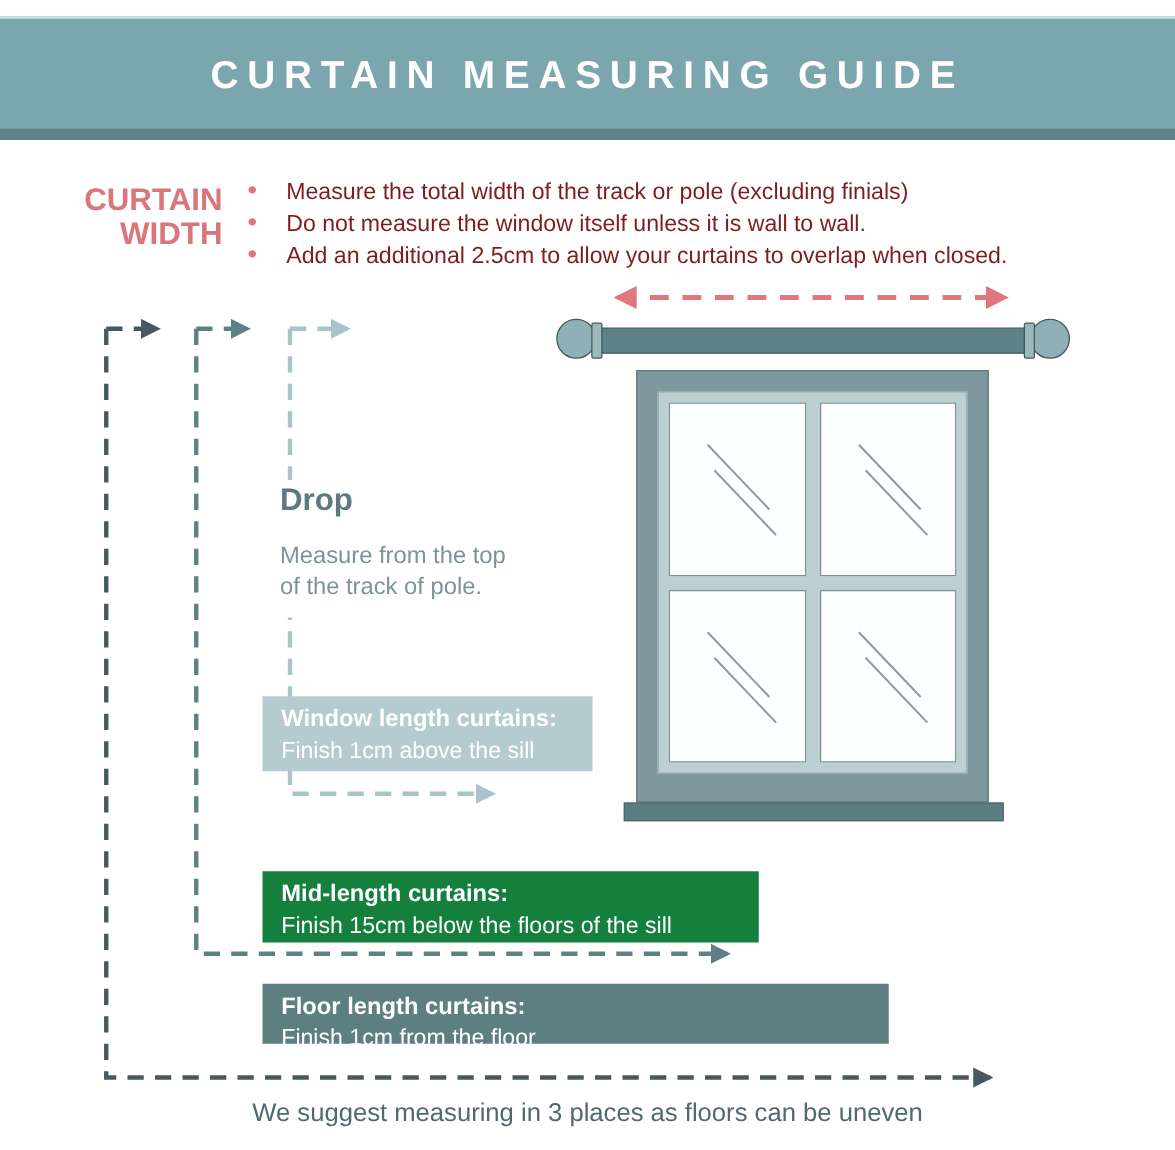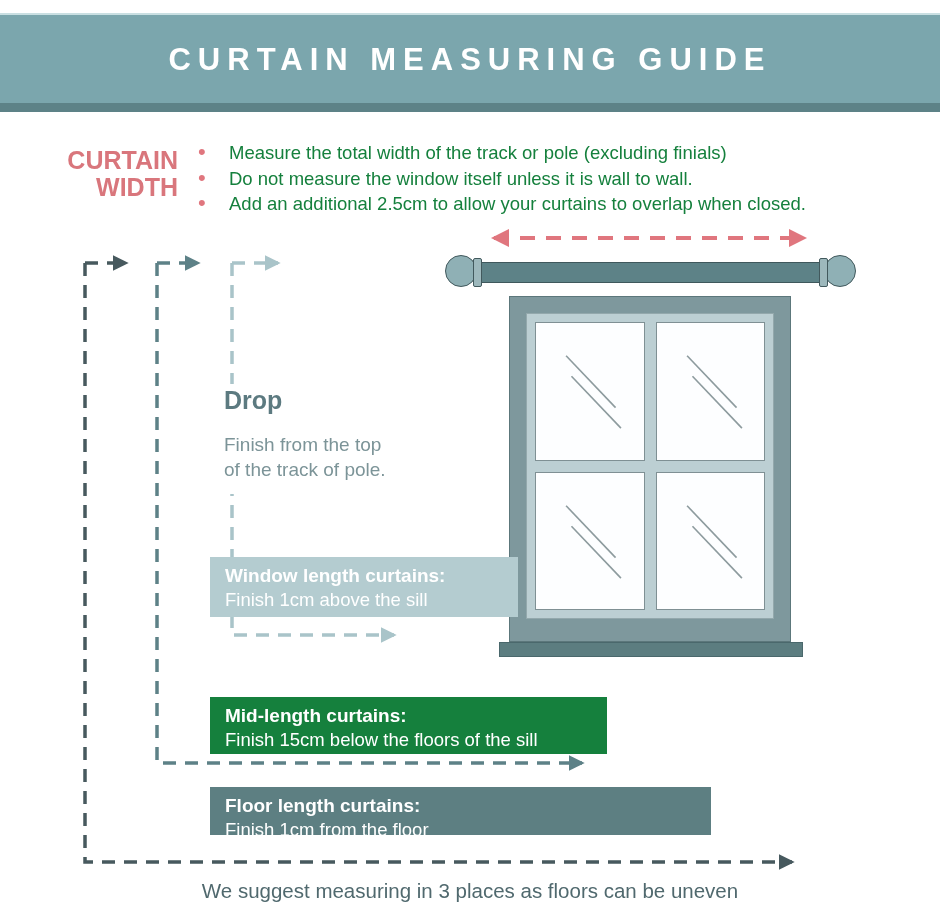--- a/index.html
+++ b/index.html
@@ -19,21 +19,21 @@
   .header-title{
     color:#ffffff;font-size:31px;font-weight:bold;letter-spacing:7px;white-space:nowrap;
   }
   
   .cw-heading{
     position:absolute;left:60px;top:147px;width:118px;text-align:right;
     color:#d9767c;font-size:25px;font-weight:bold;line-height:27px;
   }
   .cw-bullets{
     position:absolute;left:196px;top:140px;width:730px;margin:0;padding:0;list-style:none;
-    color:#15803d;font-size:18.5px;line-height:25.5px;
+    color:#7f1d1d;font-size:18.5px;line-height:25.5px;
   }
   .cw-bullets li{position:relative;padding-left:33px;}
   .cw-bullets li::before{
     content:"\2022";position:absolute;left:2px;top:-1px;font-size:22px;color:#e0767e;
   }
   
   .arrows{position:absolute;left:0;top:0;z-index:1;}
   
   .pole-body{
     position:absolute;left:477px;top:262px;width:347px;height:21px;
@@ -77,21 +77,21 @@
     margin:0 0 17px 0;color:#5c7a80;font-size:25px;font-weight:bold;
   }
   .drop-line{color:#7c9498;font-size:19px;line-height:25px;}
   
   .len-box{
     position:absolute;left:210px;color:#ffffff;z-index:2;box-sizing:border-box;
     padding:7px 10px 0 15px;
   }
   .len-box .t{font-weight:bold;font-size:19px;line-height:24px;white-space:nowrap;}
   .len-box .d{font-size:18.5px;line-height:24px;white-space:nowrap;}
-  .box-window{top:557px;width:308px;height:60px;background:#b4ccd0;}
+  .box-window{top:557px;width:264px;height:60px;background:#b4ccd0;}
   .box-mid{top:697px;width:397px;height:57px;background:#15803d;}
   .box-floor{top:787px;width:501px;height:48px;background:#5d7f82;}
   
   .footer-note{
     position:absolute;left:0;top:879px;width:940px;text-align:center;
     color:#50696e;font-size:20.5px;z-index:2;
   }
 </style>
 </head>
 <body>
@@ -173,21 +173,21 @@
           <line x1="28" y1="24" x2="74" y2="62" stroke="#8d9b9e" stroke-width="1.6" vector-effect="non-scaling-stroke"></line>
           <line x1="33" y1="39" x2="79" y2="77" stroke="#8d9b9e" stroke-width="1.6" vector-effect="non-scaling-stroke"></line>
         </svg>
       </div>
     </div>
   </div>
   <div class="window-sill"></div>
 
   <div class="drop-note">
     <div class="drop-title">Drop</div>
-    <div class="drop-line">Finish from the top</div>
+    <div class="drop-line">Measure from the top</div>
     <div class="drop-line">of the track of pole.</div>
   </div>
 
   <div class="len-box box-window">
     <div class="t">Window length curtains:</div>
     <div class="d">Finish 1cm above the sill</div>
   </div>
   <div class="len-box box-mid">
     <div class="t">Mid-length curtains:</div>
     <div class="d">Finish 15cm below the floors of the sill</div>

